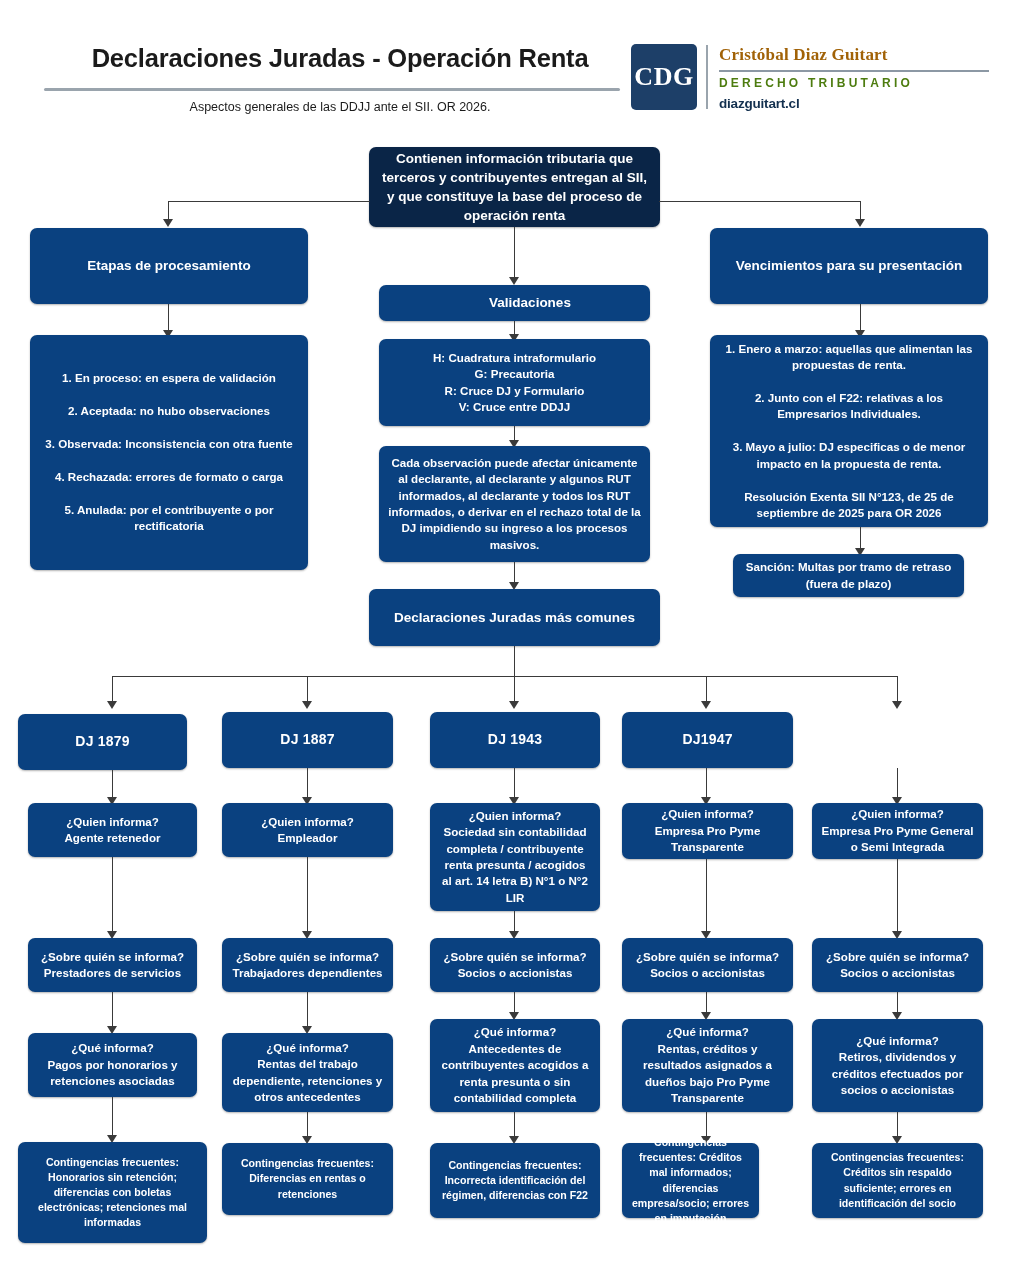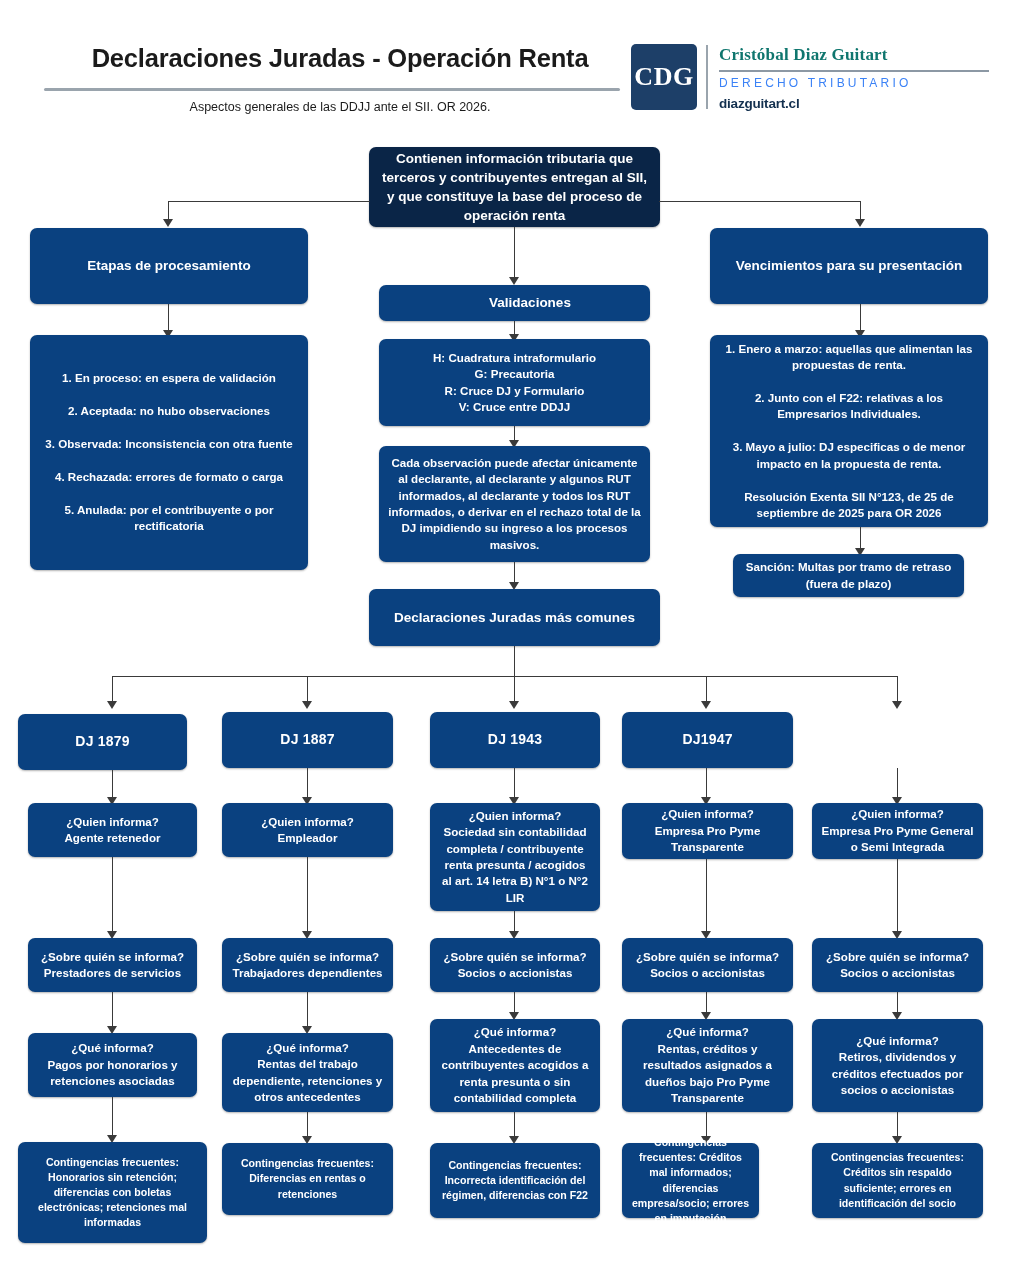--- a/index.html
+++ b/index.html
@@ -34,28 +34,28 @@
     display:flex;align-items:center;justify-content:center;
     color:#ffffff;font-family:"Liberation Serif","DejaVu Serif",serif;
     font-size:26px;font-weight:bold;letter-spacing:0.5px;
   }
   .logo-divider{
     position:absolute;left:706px;top:45px;width:2px;height:64px;background:#9aa4ad;
   }
   .logo-name{
     position:absolute;left:719px;top:45px;
     font-family:"Liberation Serif","DejaVu Serif",serif;
-    font-size:17px;font-weight:bold;color:#0f766e;letter-spacing:0.2px;
+    font-size:17px;font-weight:bold;color:#a16207;letter-spacing:0.2px;
   }
   .logo-rule{
     position:absolute;left:719px;top:70px;width:270px;height:1.5px;background:#8c98a4;
   }
   .logo-sub{
     position:absolute;left:719px;top:76px;
-    font-size:12px;font-weight:400;color:#3b82f6;letter-spacing:3.2px;
+    font-size:12px;font-weight:700;color:#4d7c0f;letter-spacing:3.2px;
   }
   .logo-site{
     position:absolute;left:719px;top:96px;
     font-size:13.5px;font-weight:bold;color:#13304f;letter-spacing:-0.2px;
   }
 
   
   .node{
     position:absolute;
     box-sizing:border-box;

